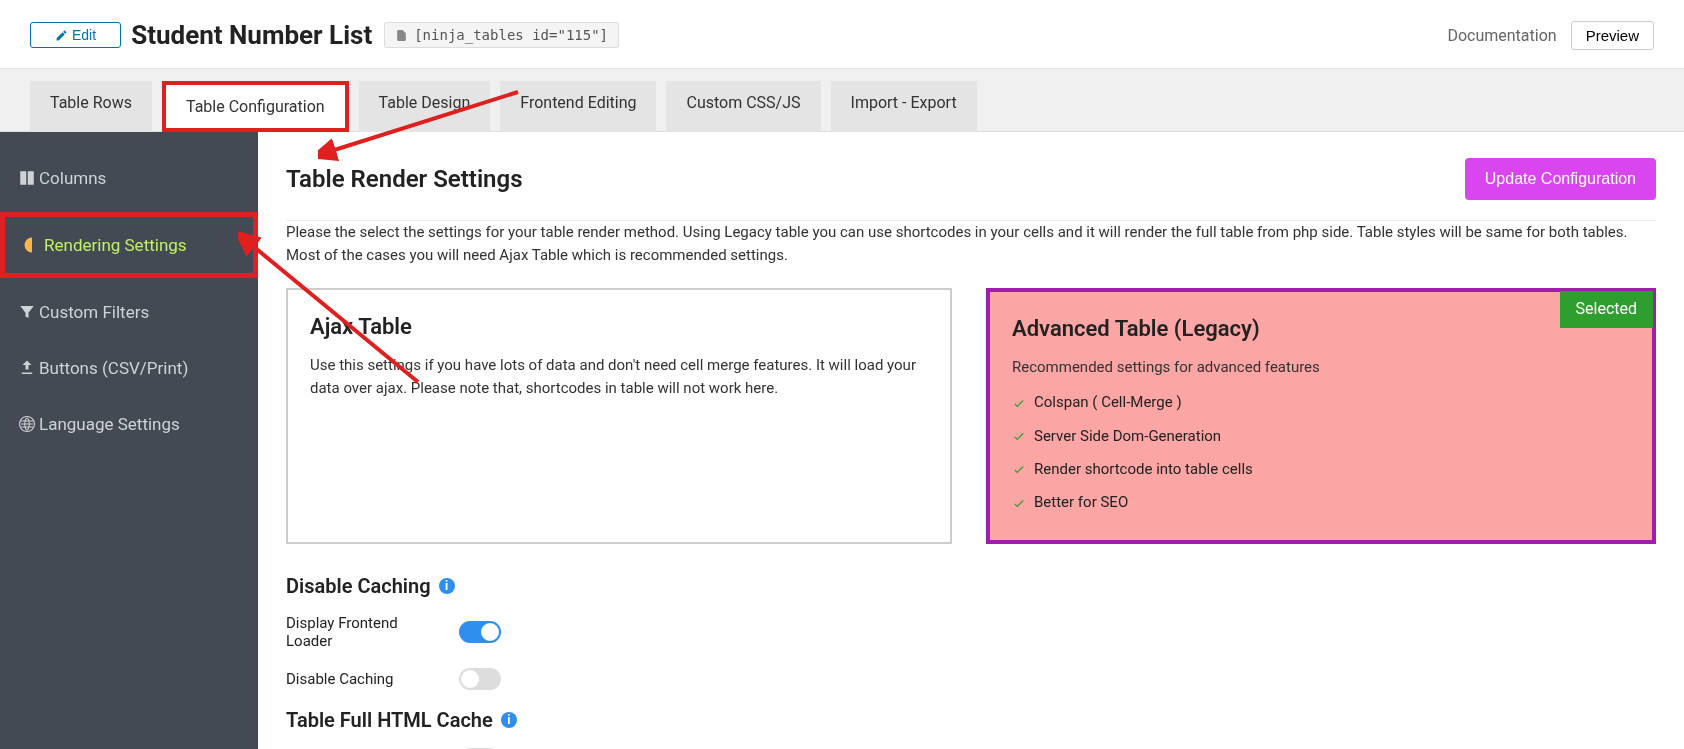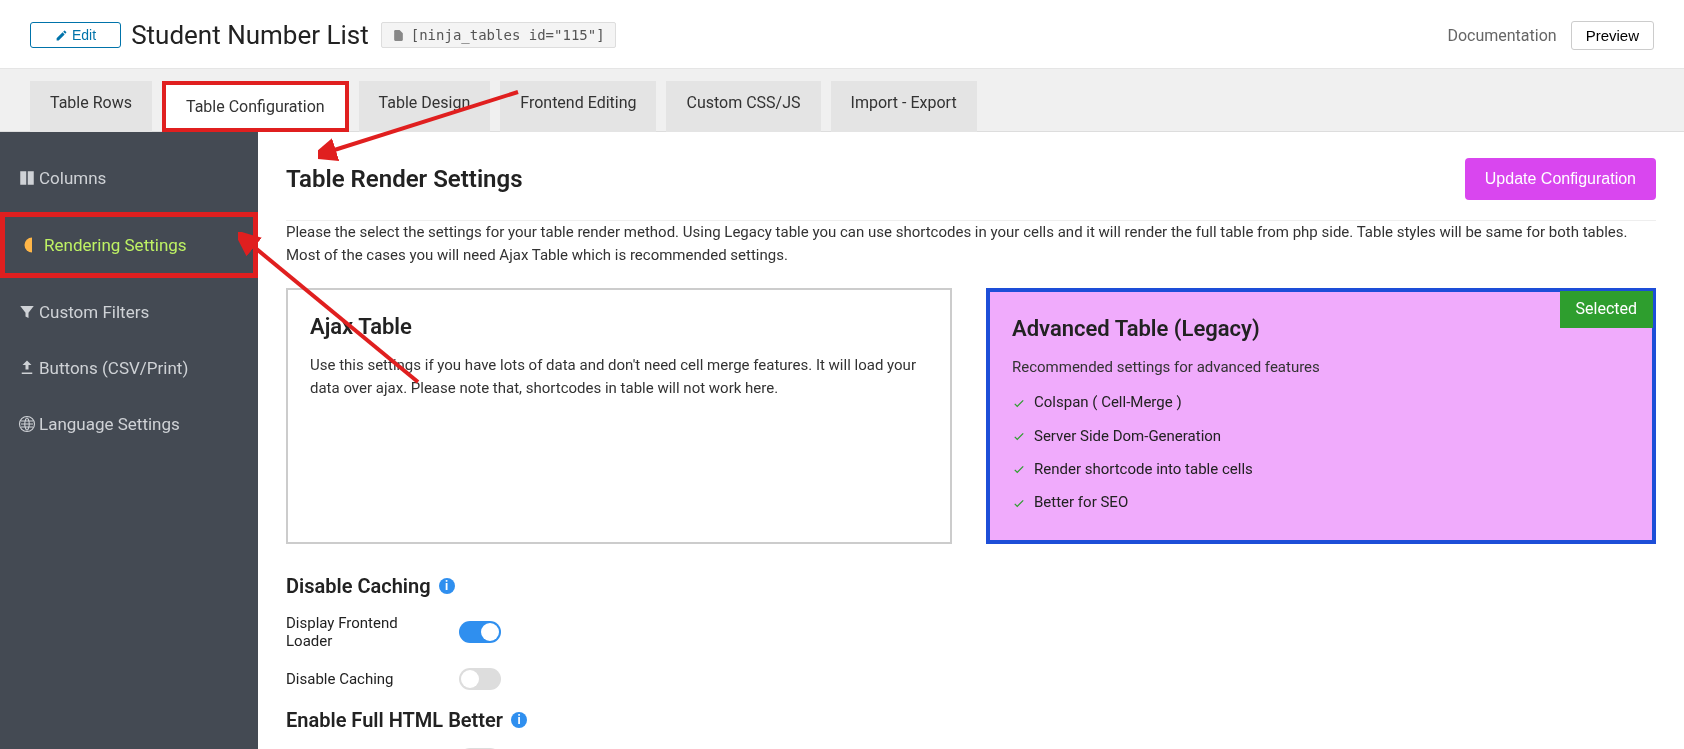--- a/index.html
+++ b/index.html
@@ -1,20 +1,20 @@
 <!DOCTYPE html>
 <html><head>
 <meta charset="utf-8">
 <style>
 * { box-sizing: border-box; margin: 0; padding: 0; }
 body { font-family: -apple-system, BlinkMacSystemFont, "Segoe UI", Roboto, sans-serif; background: #fff; color: #222; width: 1684px; }
 .topbar { display: flex; align-items: center; padding: 20px 30px 18px 30px; border-bottom: 1px solid #e5e5e5; }
 .edit-btn { border: 1px solid #0073aa; color: #0073aa; background: #fff; padding: 4px 24px; font-size: 14px; border-radius: 3px; display: inline-flex; align-items: center; gap: 4px; cursor: pointer; }
 .edit-btn svg { width: 13px; height: 13px; }
-.page-title { font-size: 26px; font-weight: 400; margin-left: 10px; }
+.page-title { font-size: 26px; font-weight: 700; margin-left: 10px; }
 .shortcode-box { background: #f4f4f4; border: 1px solid #ddd; font-family: monospace; font-size: 14px; color: #555; padding: 4px 10px; margin-left: 12px; display: inline-flex; align-items: center; gap: 6px; border-radius: 2px; }
 .shortcode-box svg { width: 13px; height: 13px; }
 .top-right { margin-left: auto; display: flex; align-items: center; gap: 14px; }
 .doc-link { color: #666; font-size: 16px; }
 .preview-btn { border: 1px solid #ccc; background: #fff; padding: 5px 14px; font-size: 15px; border-radius: 3px; cursor: pointer; }
 
 .tabbar-wrap { background: #f0f0f0; padding: 12px 30px 0 30px; border-bottom: 1px solid #ddd; display: flex; gap: 10px; }
 .tab { background: #e4e4e4; padding: 12px 20px 12px 20px; font-size: 16px; color: #333; cursor: pointer; margin-bottom: -1px; }
 .tab.active { background: #fff; border: 4px solid #e01f1f; border-bottom: 4px solid #e01f1f; position: relative; }
 
@@ -29,21 +29,21 @@
 .main-head { display: flex; align-items: center; justify-content: space-between; border-bottom: 1px solid #eee; padding-bottom: 20px; }
 .main-head h2 { font-size: 24px; font-weight: 600; }
 .update-btn { background: #d946ef; color: #fff; border: none; padding: 12px 20px; font-size: 16px; border-radius: 4px; cursor: pointer; }
 
 .desc { font-size: 15px; color: #333; line-height: 1.5; margin-bottom: 22px; }
 
 .cards { display: flex; gap: 34px; margin-bottom: 30px; }
 .card { flex: 1; border: 2px solid #ccc; padding: 20px 22px 26px 22px; position: relative; line-height: 1.55; }
 .card h3 { font-size: 22px; font-weight: 600; margin-bottom: 10px; }
 .card p { font-size: 15px; color: #333; margin-bottom: 6px; }
-.card.selected { border: 4px solid #1d4ed8; background: #f0abfc; }
+.card.selected { border: 4px solid #a21caf; background: #fca5a5; }
 .sel-badge { position: absolute; top: -1px; right: -1px; background: #2e9e2e; color: #fff; padding: 6px 16px; font-size: 16px; }
 .feat-list { display: grid; grid-template-columns: 1fr; gap: 10px 36px; margin-top: 12px; }
 .feat { display: flex; align-items: center; gap: 8px; font-size: 15px; }
 .feat svg { width: 14px; height: 14px; }
 
 .section-title { font-size: 20px; font-weight: 600; margin-top: 10px; margin-bottom: 16px; display: flex; align-items: center; gap: 8px; }
 .info-ico { width: 16px; height: 16px; background: #2f8fef; border-radius: 50%; color: #fff; font-size: 12px; font-weight: 700; display: inline-flex; align-items: center; justify-content: center; }
 .opt-row { display: flex; align-items: center; gap: 18px; margin-bottom: 18px; font-size: 15px; }
 .opt-row .label { width: 155px; }
 .toggle { width: 42px; height: 22px; border-radius: 20px; position: relative; cursor: pointer; }
@@ -178,21 +178,21 @@
         </div>
     </div>
     <div class="opt-row">
       <span class="label">Disable Caching</span>
       <div class="toggle off">
           <div class="knob"></div>
         </div>
     </div>
 
     <div class="section-title">
-      <span>Enable Full HTML Better</span>
+      <span>Table Full HTML Cache</span>
       <span class="info-ico">i</span>
     </div>
     <div class="opt-row">
       <span class="label">Enable HTML Caching</span>
       <div class="toggle off">
           <div class="knob"></div>
         </div>
     </div>
 
     <svg class="arrow-svg" style="left:60px; top:-50px;" width="220" height="90">

